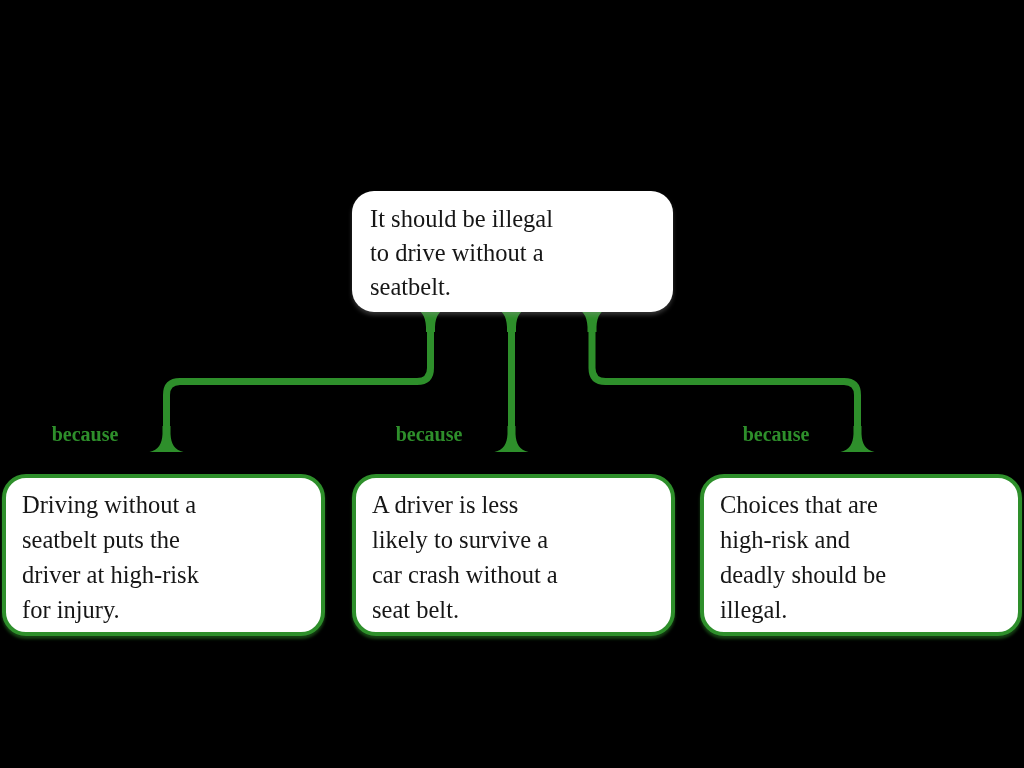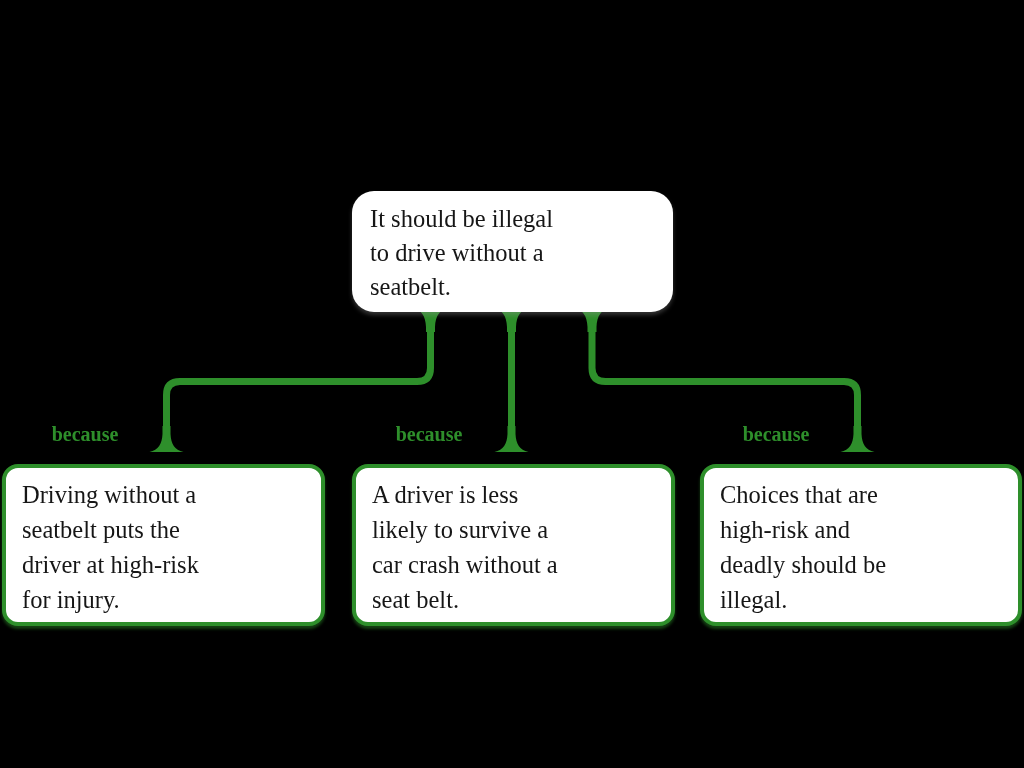--- a/index.html
+++ b/index.html
@@ -37,23 +37,23 @@
     font-size:24.5px;
     line-height:34px;
   }
   .claim{
     left:352px;top:175px;width:321px;height:121px;
     border-radius:22px;
     padding:11px 14px 11px 18px;
     box-shadow:0 3px 4px rgba(150,150,150,0.35);
   }
   .reason{
-    top:448px;height:162px;
+    top:458px;height:162px;
     border:4.5px solid var(--box_border);
-    border-radius:16px;
+    border-radius:24px;
     padding:9px 10px 9px 16px;
     line-height:35px;
     box-shadow:0 3px 3px rgba(46,143,43,0.45);
   }
   .reason-1{left:2px;width:323px;}
   .reason-2{left:352px;width:323px;}
   .reason-3{left:700px;width:322px;}
   .because{
     position:absolute;
     top:406px;height:26px;width:130px;

